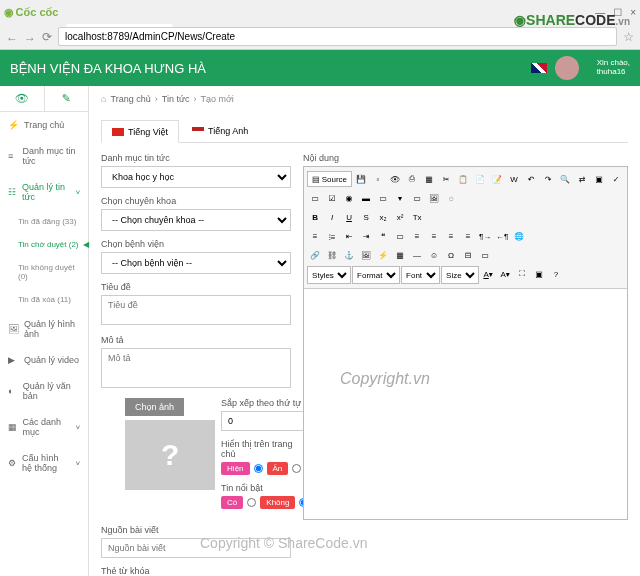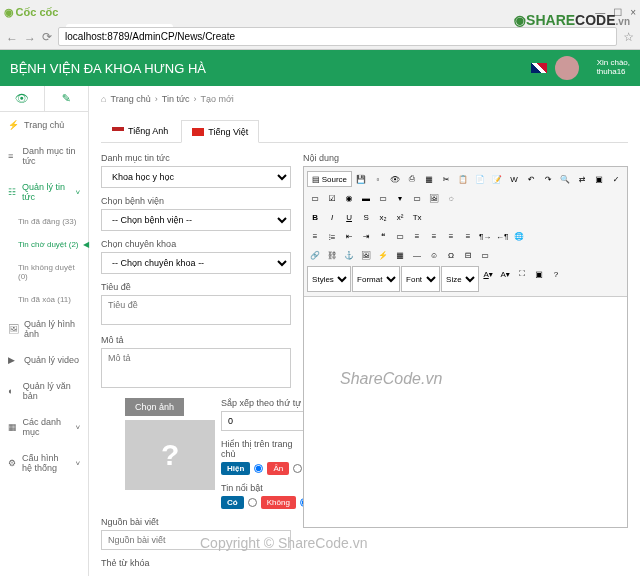--- a/index.html
+++ b/index.html
@@ -50,28 +50,28 @@
 .form-right { flex: 1; }
 .form-group { margin-bottom: 8px; }
 .form-label { font-size: 9px; color: #555; display: block; margin-bottom: 3px; }
 .form-control { width: 100%; border: 1px solid #ccc; padding: 4px 6px; font-size: 9px; background: #fff; }
 select.form-control { height: 22px; }
 textarea.form-control { resize: none; }
 .img-placeholder { width: 90px; height: 70px; background: #ccc; display: flex; align-items: center; justify-content: center; color: #fff; font-size: 30px; font-weight: bold; margin-top: 4px; }
 .btn-chon { background: #888; color: #fff; border: none; padding: 4px 10px; font-size: 9px; cursor: pointer; }
 .radio-row { display: flex; gap: 4px; align-items: center; margin-top: 3px; }
 .badge { padding: 2px 6px; font-size: 8px; color: #fff; border-radius: 2px; }
-.badge-blue { background: #0369a1; font-weight: bold; }
+.badge-blue { background: #ec4899; }
 .badge-red { background: #ef4444; }
 .radio { width: 9px; height: 9px; }
 .editor { border: 1px solid #bbb; }
 .toolbar { background: #f5f5f5; border-bottom: 1px solid #ccc; padding: 3px; display: flex; flex-wrap: wrap; gap: 1px; }
 .tb-row { display: flex; gap: 1px; width: 100%; padding: 1px 0; }
 .tb-btn { width: 16px; height: 16px; display: inline-flex; align-items: center; justify-content: center; font-size: 8px; cursor: pointer; border: 1px solid transparent; }
-.tb-sel { height: 26px; font-size: 8px; border: 1px solid #bbb; background: #fff; padding: 0 0; }
+.tb-sel { height: 18px; font-size: 8px; border: 1px solid #bbb; background: #fff; padding: 0 0; }
 .tb-source { padding: 0 4px; font-size: 8px; border: 1px solid #bbb; background: #fff; display: inline-flex; align-items: center; gap: 2px; }
 .editor-body { height: 230px; background: #fff; }
 .split-row { display: flex; gap: 12px; }
 .split-l { width: 108px; padding-left: 24px; }
 .split-r { flex: 1; }
 .wm-center { position: absolute; left: 340px; top: 370px; color: #aaa; font-size: 16px; font-style: italic; pointer-events: none; }
 .wm-bottom { position: absolute; left: 200px; top: 535px; color: #bbb; font-size: 14px; pointer-events: none; }
 </style>
 </head>
 <body>
@@ -171,43 +171,43 @@
       <span>⌂</span>
       <a>Trang chủ</a>
       <span>›</span>
       <a>Tin tức</a>
       <span>›</span>
       <span>Tạo mới</span>
     </div>
 
     <div class="content">
       <div class="tabs">
+        <div class="tab-btn active">
+            <span class="flag-vn"></span>
+            <span>Tiếng Việt</span>
+          </div>
         <div class="tab-btn">
             <span class="flag-us"></span>
             <span>Tiếng Anh</span>
           </div>
-        <div class="tab-btn active">
-            <span class="flag-vn"></span>
-            <span>Tiếng Việt</span>
-          </div>
       </div>
 
       <div class="form-row">
         <div class="form-left">
           <div class="form-group">
             <label class="form-label">Danh mục tin tức</label>
             <select class="form-control"><option>Khoa học y học</option></select>
           </div>
           <div class="form-group">
+            <label class="form-label">Chọn chuyên khoa</label>
+            <select class="form-control"><option>-- Chọn chuyên khoa --</option></select>
+          </div>
+          <div class="form-group">
             <label class="form-label">Chọn bệnh viện</label>
             <select class="form-control"><option>-- Chọn bệnh viện --</option></select>
-          </div>
-          <div class="form-group">
-            <label class="form-label">Chọn chuyên khoa</label>
-            <select class="form-control"><option>-- Chọn chuyên khoa --</option></select>
           </div>
           <div class="form-group">
             <label class="form-label">Tiêu đề</label>
             <textarea class="form-control" rows="2" placeholder="Tiêu đề" style=""></textarea>
           </div>
           <div class="form-group">
             <label class="form-label">Mô tả</label>
             <textarea class="form-control" rows="3" placeholder="Mô tả" style=""></textarea>
           </div>
 
@@ -235,21 +235,21 @@
                 <div class="radio-row">
                   <span class="badge badge-blue">Có</span>
                     <input type="radio" class="radio" style="">
                   <span class="badge badge-red">Không</span>
                     <input type="radio" class="radio" checked="" style="">
                 </div>
               </div>
             </div>
           </div>
 
-          <div class="form-group" style="">
+          <div class="form-group" style="margin-top:8px">
             <label class="form-label">Nguồn bài viết</label>
             <input class="form-control" placeholder="Nguồn bài viết" style="">
           </div>
           <div class="form-group">
             <label class="form-label">Thẻ từ khóa</label>
 
           </div>
 
         </div>
 
@@ -344,14 +344,14 @@
             </div>
             <div class="editor-body"></div>
           </div>
         </div>
       </div>
     </div>
 
   </div>
 </div>
 
-<div class="wm-center">ShareCode.vn</div>
+<div class="wm-center">Copyright.vn</div>
 <div class="wm-bottom">Copyright © ShareCode.vn</div>
 
 </body></html>

